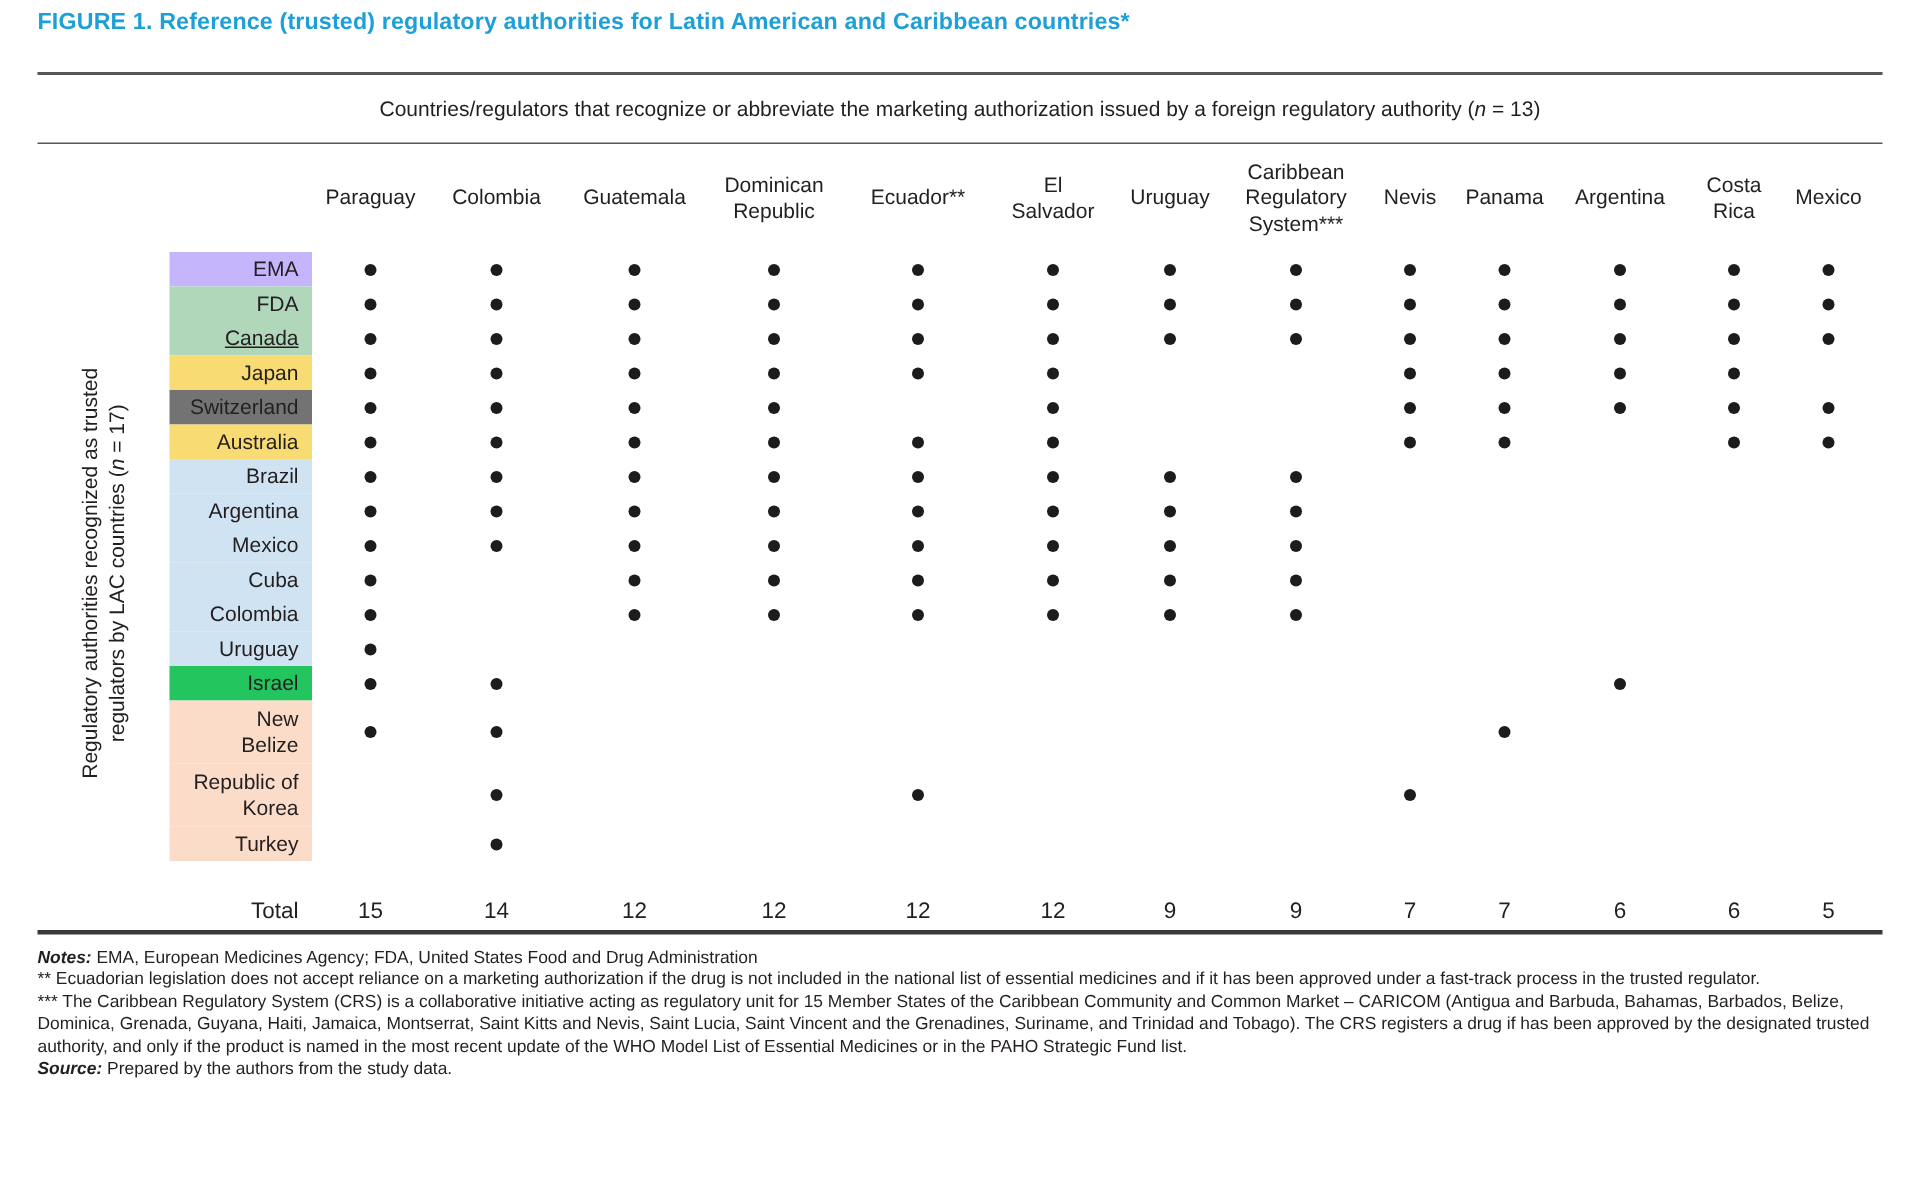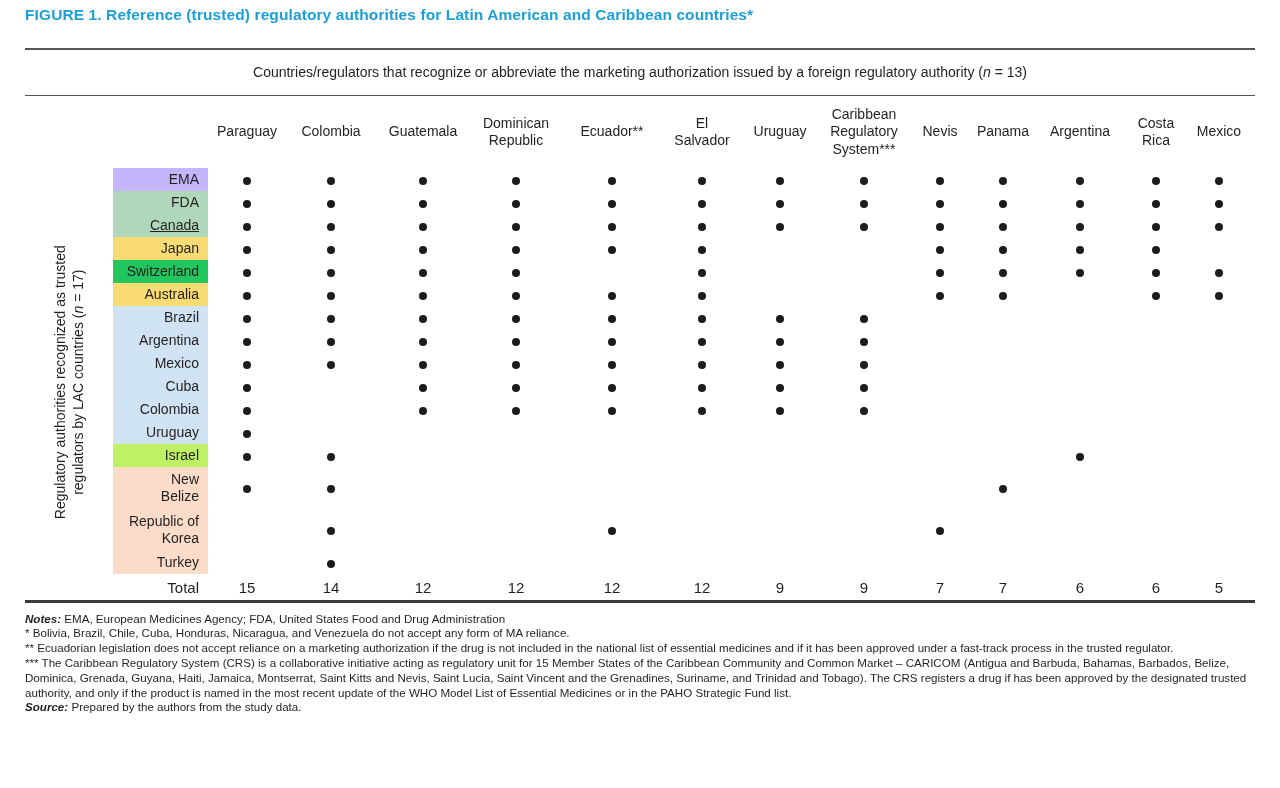--- a/index.html
+++ b/index.html
@@ -38,21 +38,21 @@
     white-space:pre-line; line-height:1.22; text-align:center;
   }
   tbody tr.r { height:23px; }
   tbody tr.tall { height:42px; }
   td.rlabel {
     text-align:right; padding-right:9px; font-size:14px;
     white-space:pre-line; line-height:1.25; vertical-align:middle;
   }
   td.dcell { text-align:center; vertical-align:middle; }
   .dot { display:inline-block; width:8px; height:8px; border-radius:50%; background:#1c1c1c; }
-  tfoot td { padding-top:0; height:26px; font-size:15px; text-align:center; vertical-align:middle; }
+  tfoot td { padding-top:20px; height:26px; font-size:15px; text-align:center; vertical-align:middle; }
   tfoot td.tlabel { text-align:right; padding-right:9px; }
 
   .notes { font-size:11.6px; line-height:1.28; margin-top:9px; }
   .notes p { margin:0; }
   .nlabel { font-weight:bold; font-style:italic; }
 </style>
 </head>
 <body>
 
 <div class="fig">
@@ -172,21 +172,21 @@
             <td class="dcell"><span class="dot" style="background: rgb(28, 28, 28);"></span></td>
             <td class="dcell"></td>
             <td class="dcell"></td>
             <td class="dcell"><span class="dot" style="background: rgb(28, 28, 28);"></span></td>
             <td class="dcell"><span class="dot" style="background: rgb(28, 28, 28);"></span></td>
             <td class="dcell"><span class="dot" style="background: rgb(28, 28, 28);"></span></td>
             <td class="dcell"><span class="dot" style="background: rgb(28, 28, 28);"></span></td>
             <td class="dcell"></td>
           </tr>
           <tr class="r">
-            <td class="rlabel" style="background: #22c55e;">Switzerland</td>
+            <td class="rlabel" style="background: #737373;">Switzerland</td>
             <td class="dcell"><span class="dot" style="background: rgb(28, 28, 28);"></span></td>
             <td class="dcell"><span class="dot" style="background: rgb(28, 28, 28);"></span></td>
             <td class="dcell"><span class="dot" style="background: rgb(28, 28, 28);"></span></td>
             <td class="dcell"><span class="dot" style="background: rgb(28, 28, 28);"></span></td>
             <td class="dcell"></td>
             <td class="dcell"><span class="dot" style="background: rgb(28, 28, 28);"></span></td>
             <td class="dcell"></td>
             <td class="dcell"></td>
             <td class="dcell"><span class="dot" style="background: rgb(28, 28, 28);"></span></td>
             <td class="dcell"><span class="dot" style="background: rgb(28, 28, 28);"></span></td>
@@ -300,21 +300,21 @@
             <td class="dcell"></td>
             <td class="dcell"></td>
             <td class="dcell"></td>
             <td class="dcell"></td>
             <td class="dcell"></td>
             <td class="dcell"></td>
             <td class="dcell"></td>
             <td class="dcell"></td>
           </tr>
           <tr class="r">
-            <td class="rlabel" style="background: #bef264;">Israel</td>
+            <td class="rlabel" style="background: #22c55e;">Israel</td>
             <td class="dcell"><span class="dot" style="background: rgb(28, 28, 28);"></span></td>
             <td class="dcell"><span class="dot" style="background: rgb(28, 28, 28);"></span></td>
             <td class="dcell"></td>
             <td class="dcell"></td>
             <td class="dcell"></td>
             <td class="dcell"></td>
             <td class="dcell"></td>
             <td class="dcell"></td>
             <td class="dcell"></td>
             <td class="dcell"></td>
@@ -391,18 +391,17 @@
             <td>5</td>
           </tr>
         </tfoot>
       </table>
   </div>
 
   <div class="rule-thick"></div>
 
   <div class="notes">
     <p><span class="nlabel">Notes:</span><span> EMA, European Medicines Agency; FDA, United States Food and Drug Administration</span></p>
-    <p>* Bolivia, Brazil, Chile, Cuba, Honduras, Nicaragua, and Venezuela do not accept any form of MA reliance.</p>
     <p>** Ecuadorian legislation does not accept reliance on a marketing authorization if the drug is not included in the national list of essential medicines and if it has been approved under a fast-track process in the trusted regulator.</p>
     <p>*** The Caribbean Regulatory System (CRS) is a collaborative initiative acting as regulatory unit for 15 Member States of the Caribbean Community and Common Market – CARICOM (Antigua and Barbuda, Bahamas, Barbados, Belize, Dominica, Grenada, Guyana, Haiti, Jamaica, Montserrat, Saint Kitts and Nevis, Saint Lucia, Saint Vincent and the Grenadines, Suriname, and Trinidad and Tobago). The CRS registers a drug if has been approved by the designated trusted authority, and only if the product is named in the most recent update of the WHO Model List of Essential Medicines or in the PAHO Strategic Fund list.</p>
     <p><span class="nlabel">Source:</span><span> Prepared by the authors from the study data.</span></p>
   </div>
 </div>
 
 </body></html>

